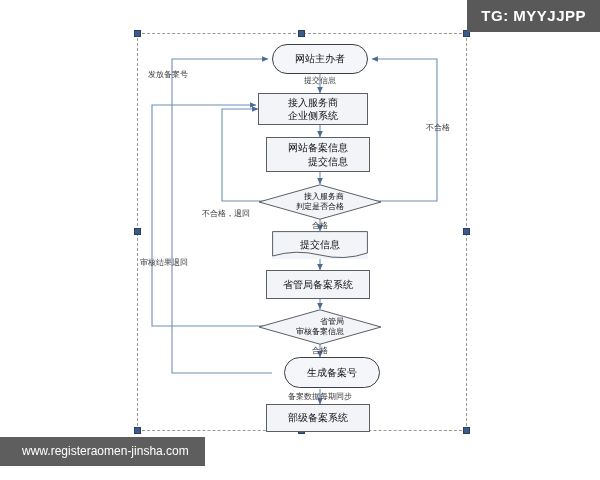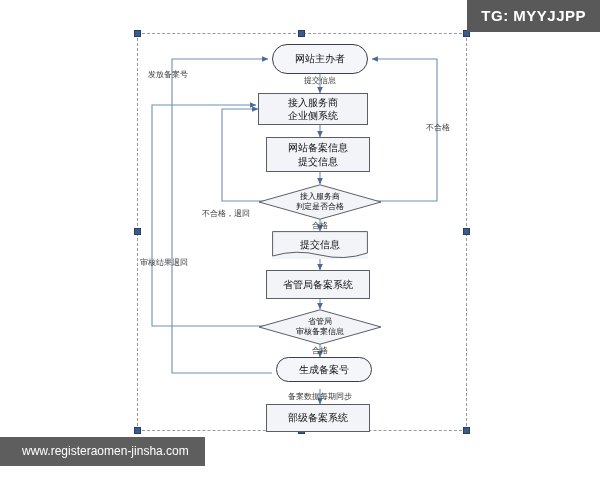--- a/index.html
+++ b/index.html
@@ -33,21 +33,21 @@
     border:1px solid #26405f;box-sizing:border-box;
   }
 
   
   .node{
     position:absolute;box-sizing:border-box;display:flex;
     align-items:center;justify-content:center;text-align:center;
     background:#f2f4f8;border:1px solid #5a5f66;color:#111;
     font-size:10px;line-height:1.32;font-family:"DejaVu Sans",sans-serif;
   }
-  .node .lines{display:block;}
+  .node .lines{display:block;text-align:right;}
   .node .lines span{display:block;white-space:nowrap;}
   .rounded{border-radius:16px;background:#f4f6fa;border:1px solid #3a3f47;}
   .process{background:#f2f4f8;}
   .doc{
     background:#f2f4f8;border:none;
   }
   .doc svg{position:absolute;left:0;top:0;width:100%;height:100%;}
   .doc .lines{position:relative;z-index:2;}
   .diamond{border:none;background:transparent;}
   .diamond svg{position:absolute;left:0;top:0;width:100%;height:100%;}
@@ -161,21 +161,21 @@
         <span>审核备案信息</span>
       </span>
     </div>
 
     <div class="node process" style="left:266px;top:270px;width:104px;height:29px;">
       <span class="lines">
         <span>省管局备案系统</span>
       </span>
     </div>
 
-    <div class="node rounded" style="left:276px;top:357px;width:96px;height:25px;">
+    <div class="node rounded" style="left:284px;top:357px;width:96px;height:31px;">
       <span class="lines">
         <span>生成备案号</span>
       </span>
     </div>
 
     <div class="node process" style="left:266px;top:404px;width:104px;height:28px;">
       <span class="lines">
         <span>部级备案系统</span>
       </span>
     </div>

